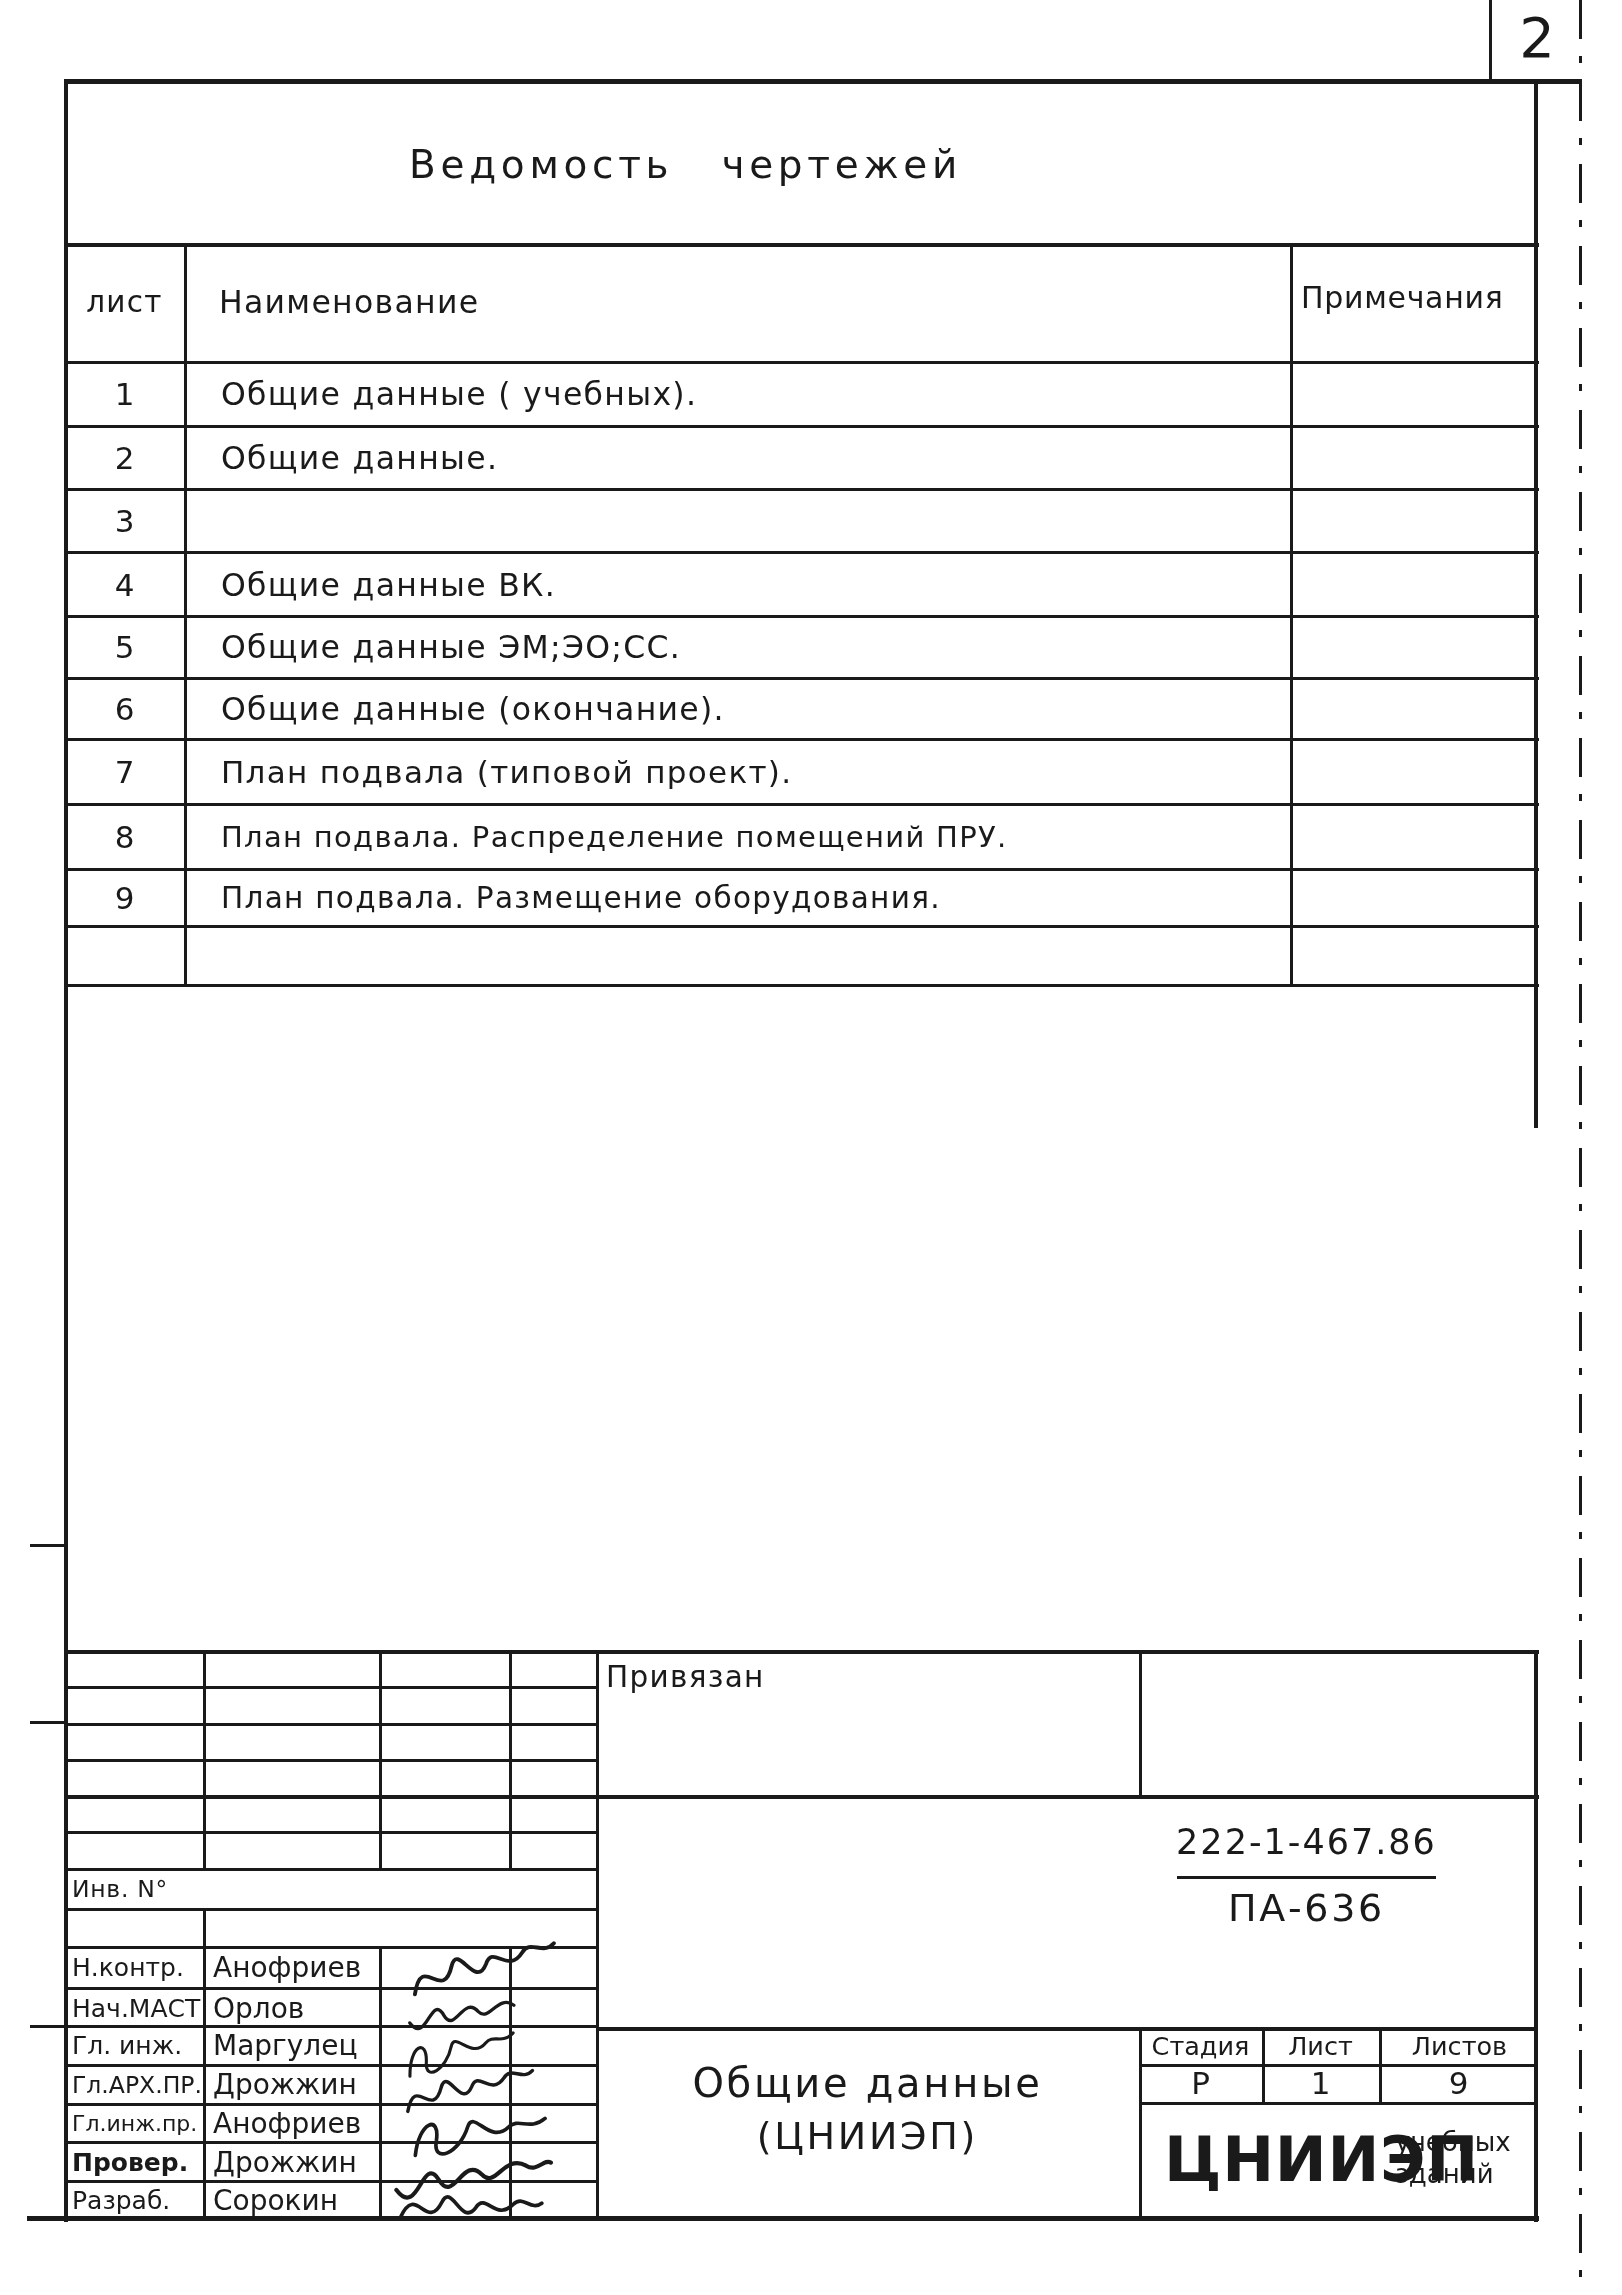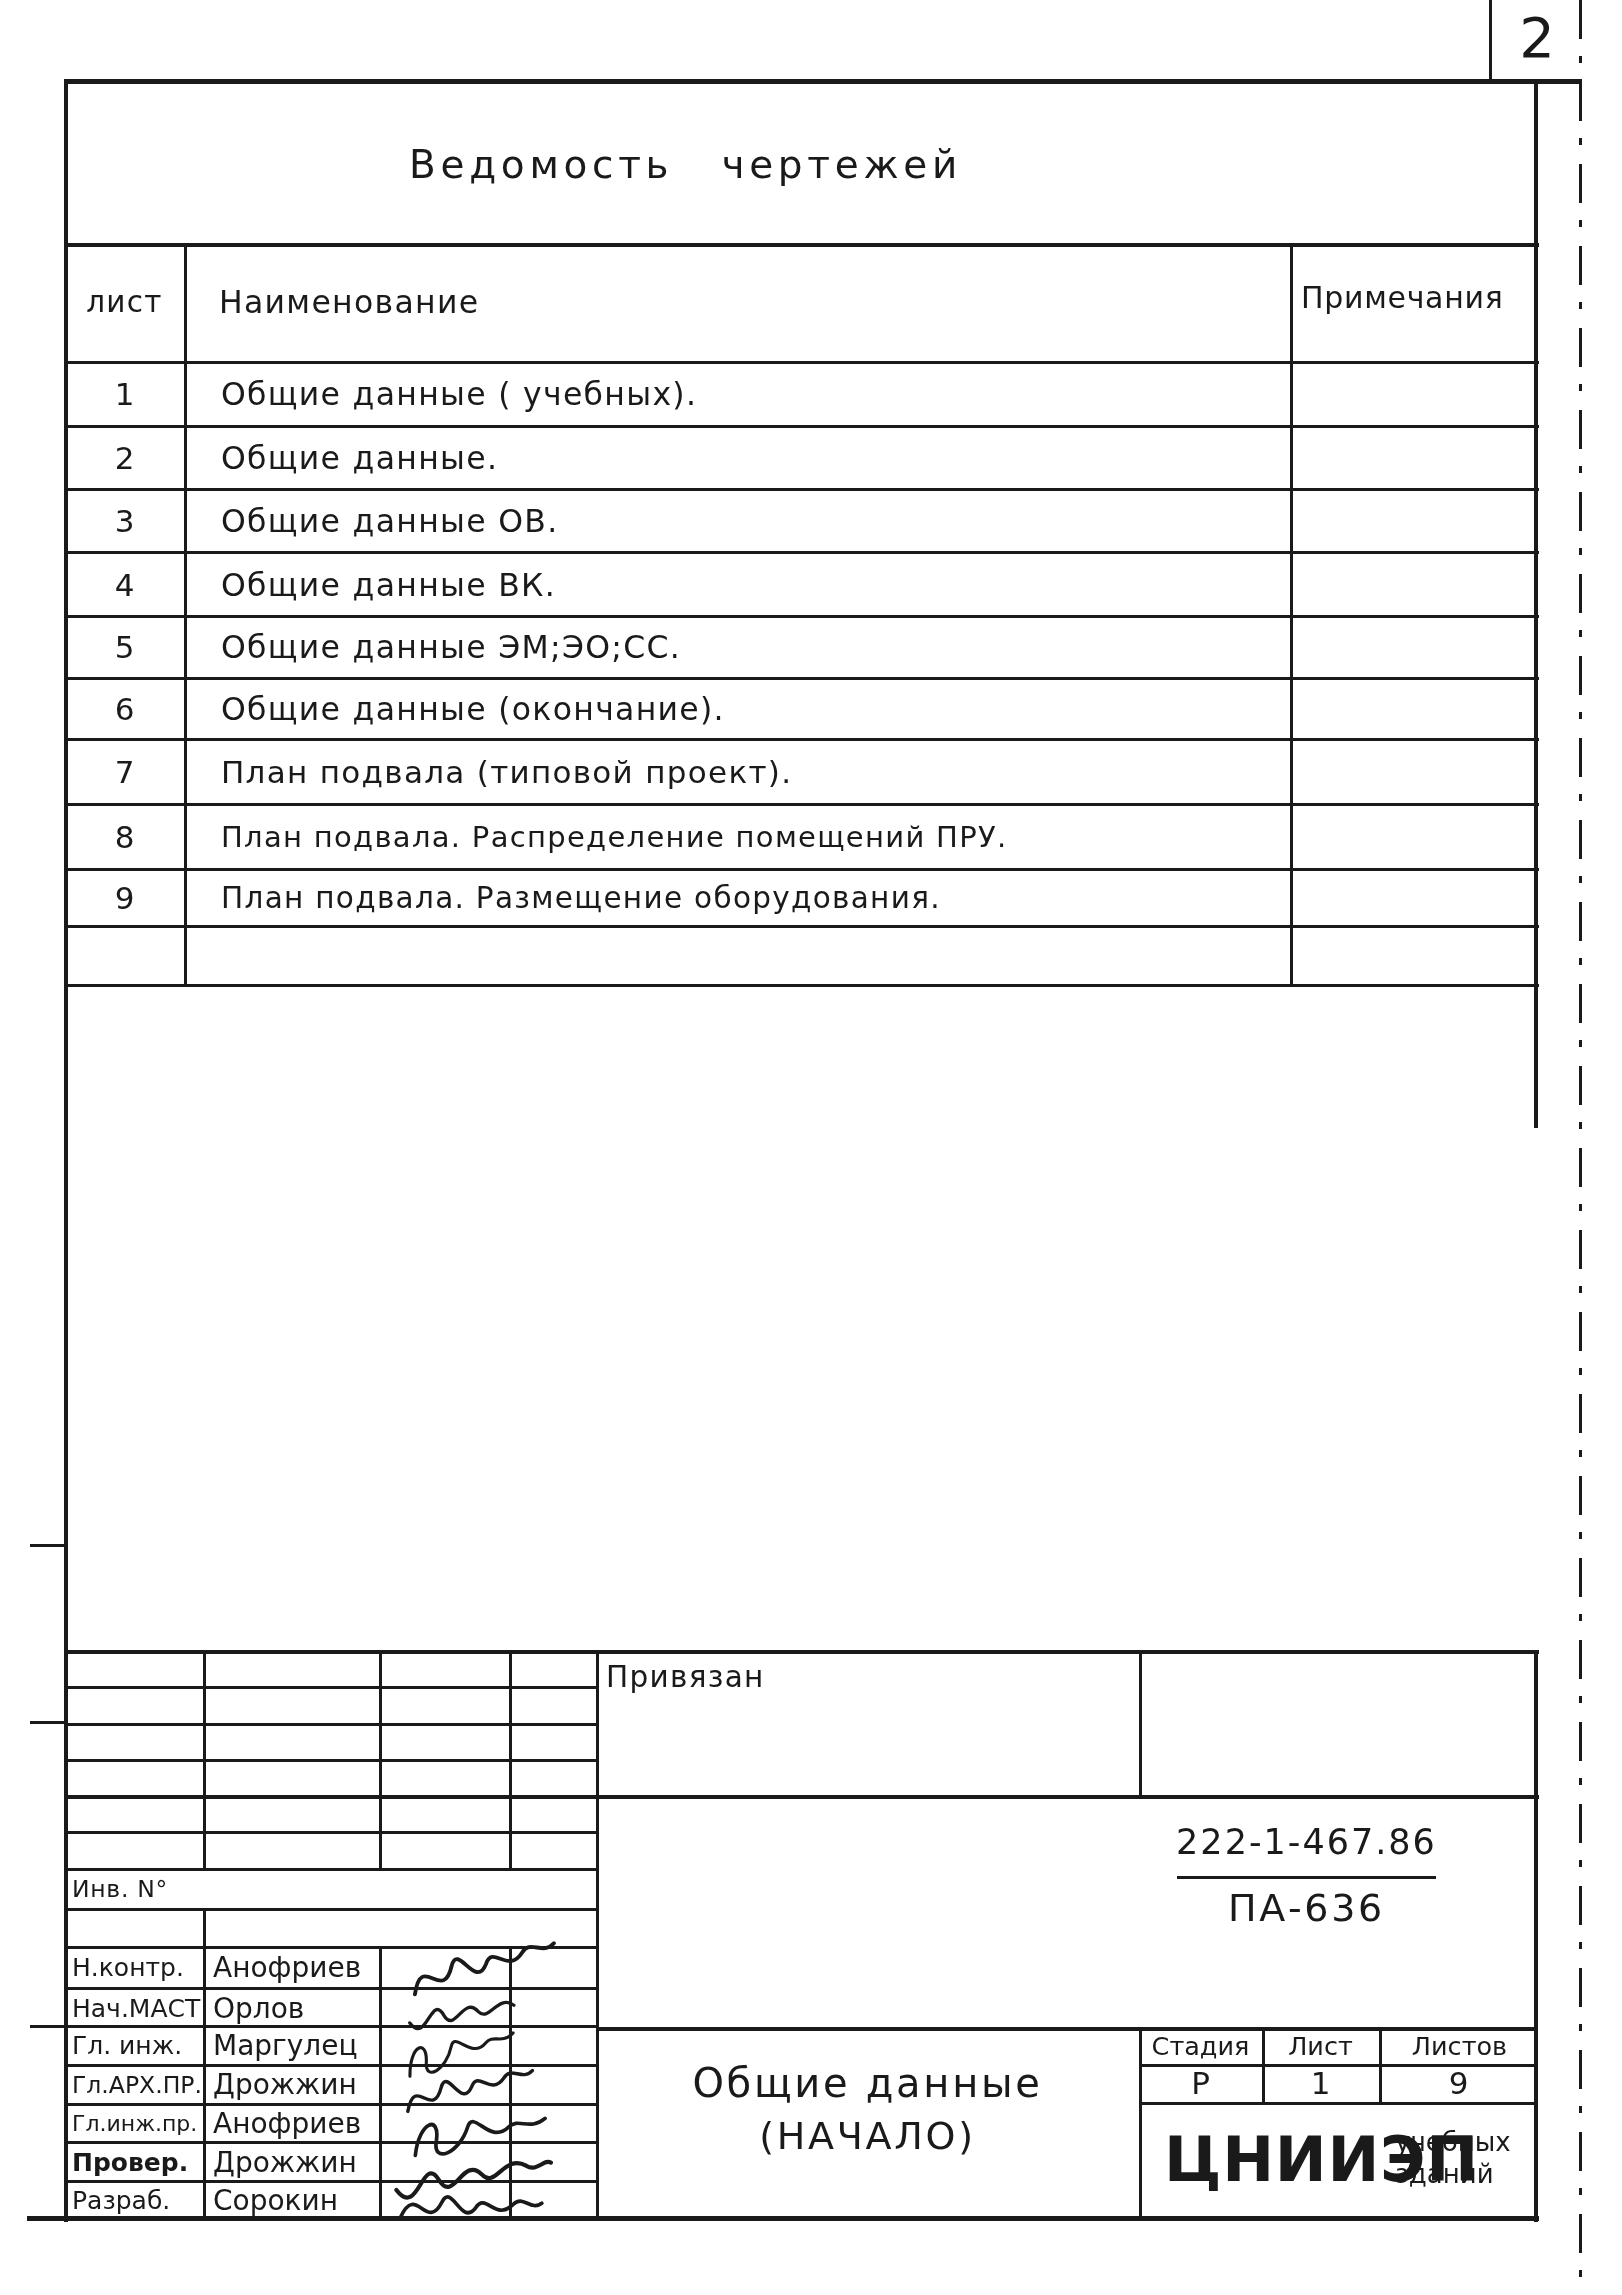--- a/index.html
+++ b/index.html
@@ -63,21 +63,20 @@
   <div class="cell" style="left:64px;top:364px;width:1471px;height:60px;">
     <span class="cell center" style="left:0;width:121px;height:60px;font-size:31px;">1</span>
     <span class="cell hand" style="left:157px;width:1106px;height:60px;font-size:31.5px;">Общие данные ( учебных).</span>
   </div>
   <div class="cell" style="left:64px;top:428px;width:1471px;height:60px;">
     <span class="cell center" style="left:0;width:121px;height:60px;font-size:31px;">2</span>
     <span class="cell hand" style="left:157px;width:1106px;height:60px;font-size:31.5px;">Общие данные.</span>
   </div>
   <div class="cell" style="left:64px;top:491px;width:1471px;height:60px;">
     <span class="cell center" style="left:0;width:121px;height:60px;font-size:31px;">3</span>
-    <span class="cell hand" style="left:157px;width:1106px;height:60px;font-size:31.5px;">Общие данные ОВ.</span>
   </div>
   <div class="cell" style="left:64px;top:555px;width:1471px;height:60px;">
     <span class="cell center" style="left:0;width:121px;height:60px;font-size:31px;">4</span>
     <span class="cell hand" style="left:157px;width:1106px;height:60px;font-size:31.5px;">Общие данные ВК.</span>
   </div>
   <div class="cell" style="left:64px;top:617px;width:1471px;height:60px;">
     <span class="cell center" style="left:0;width:121px;height:60px;font-size:31px;">5</span>
     <span class="cell hand" style="left:157px;width:1106px;height:60px;font-size:31.5px;">Общие данные ЭМ;ЭО;СС.</span>
   </div>
   <div class="cell" style="left:64px;top:680px;width:1471px;height:58px;">
@@ -126,21 +125,21 @@
   <div class="txt hand" style="left:606px;top:1660px;font-size:29.5px;">Привязан</div>
   <div class="ln" style="left:1139px;top:1650px;width:3.4px;height:149px;"></div>
 
   <div class="txt" style="left:72px;top:1875px;font-size:23.5px;letter-spacing:0.7px;">Инв. N°</div>
 
   <div class="frac txt" style="left:1176px;top:1822px;width:261px;font-size:35px;letter-spacing:2px;">222-1-467.86</div>
   <div class="ln" style="left:1177px;top:1876px;width:259px;height:3.4px;"></div>
   <div class="frac txt" style="left:1176px;top:1886px;width:261px;font-size:38px;letter-spacing:2.7px;">ПА-636</div>
 
   <div class="frac txt hand" style="left:596px;top:2060px;width:543px;font-size:40px;letter-spacing:2.7px;">Общие данные</div>
-  <div class="frac txt hand" style="left:596px;top:2114px;width:543px;font-size:38px;letter-spacing:2.7px;">(НАЧАЛО)</div>
+  <div class="frac txt hand" style="left:596px;top:2114px;width:543px;font-size:38px;letter-spacing:2.7px;">(ЦНИИЭП)</div>
 
   <div class="ln" style="left:1139px;top:2027px;width:3.4px;height:191px;"></div>
   <div class="ln" style="left:1262px;top:2027px;width:3.4px;height:75px;"></div>
   <div class="ln" style="left:1379px;top:2027px;width:3.4px;height:75px;"></div>
   <div class="ln" style="left:1139px;top:2064px;width:399px;height:3.4px;"></div>
   <div class="ln" style="left:1139px;top:2102px;width:399px;height:3.4px;"></div>
 
   <div class="cell center" style="left:1139px;top:2027px;width:123px;height:37px;font-size:25.5px;">Стадия</div>
   <div class="cell center" style="left:1262px;top:2027px;width:117px;height:37px;font-size:25.5px;">Лист</div>
   <div class="cell center" style="left:1379px;top:2027px;width:161px;height:37px;font-size:25.5px;border-radius:18px;">Листов</div>

